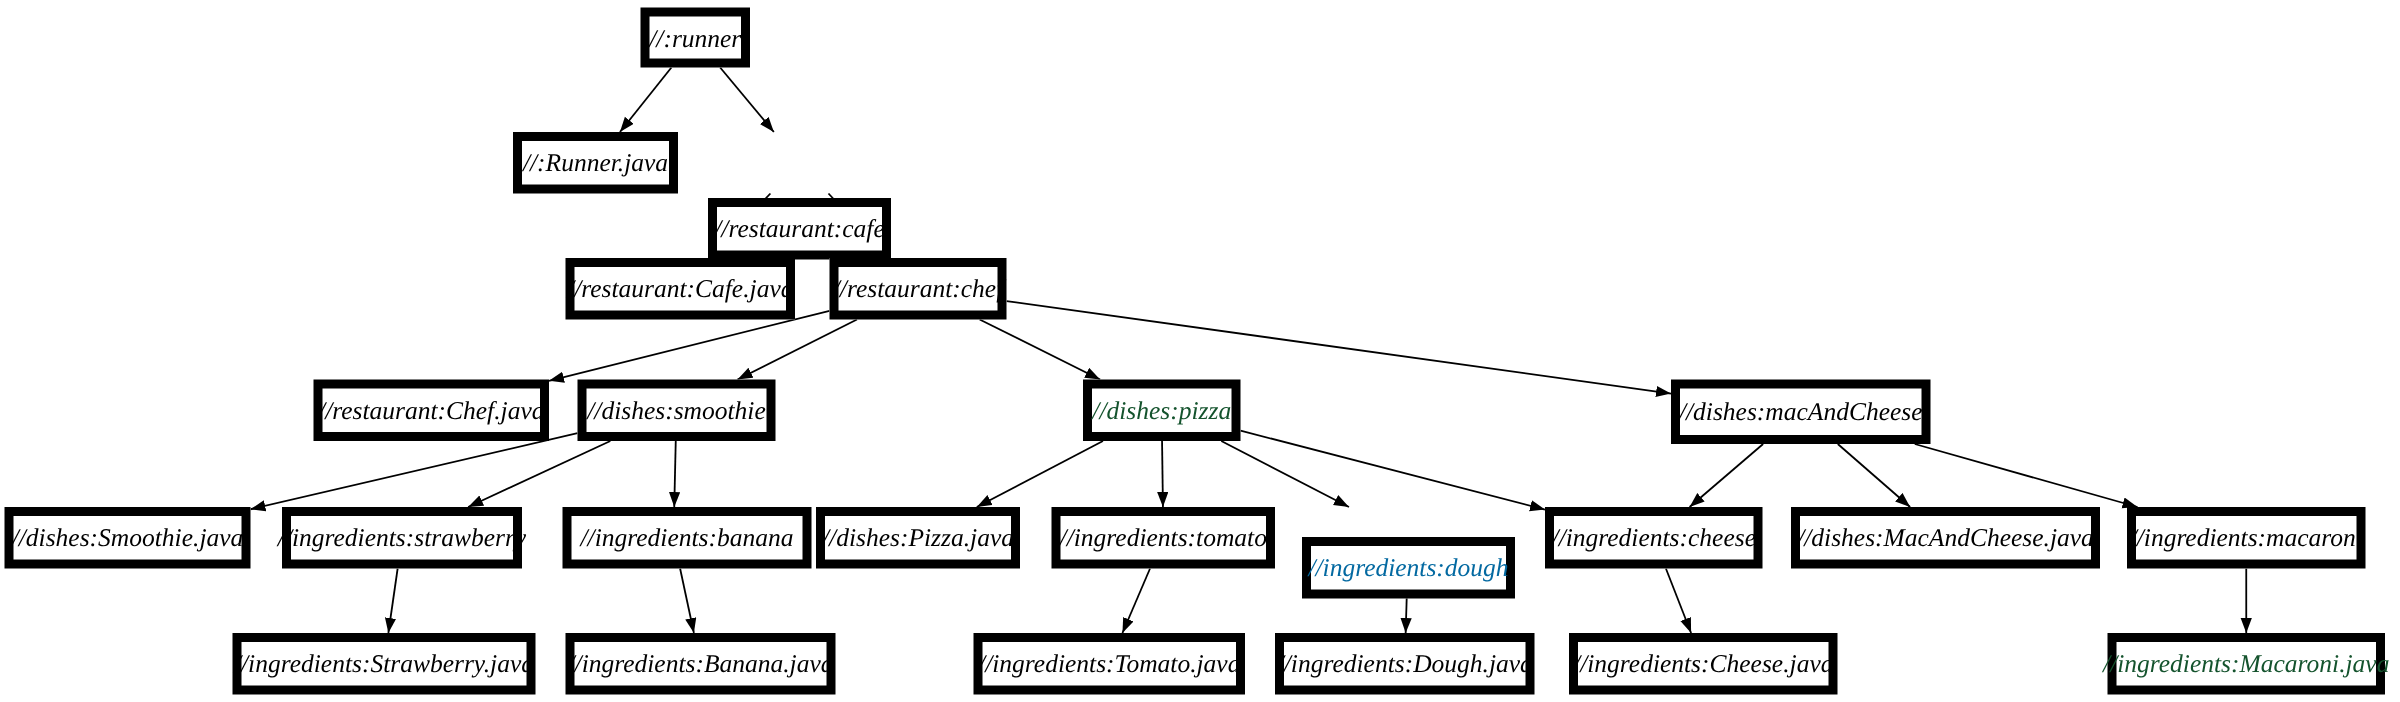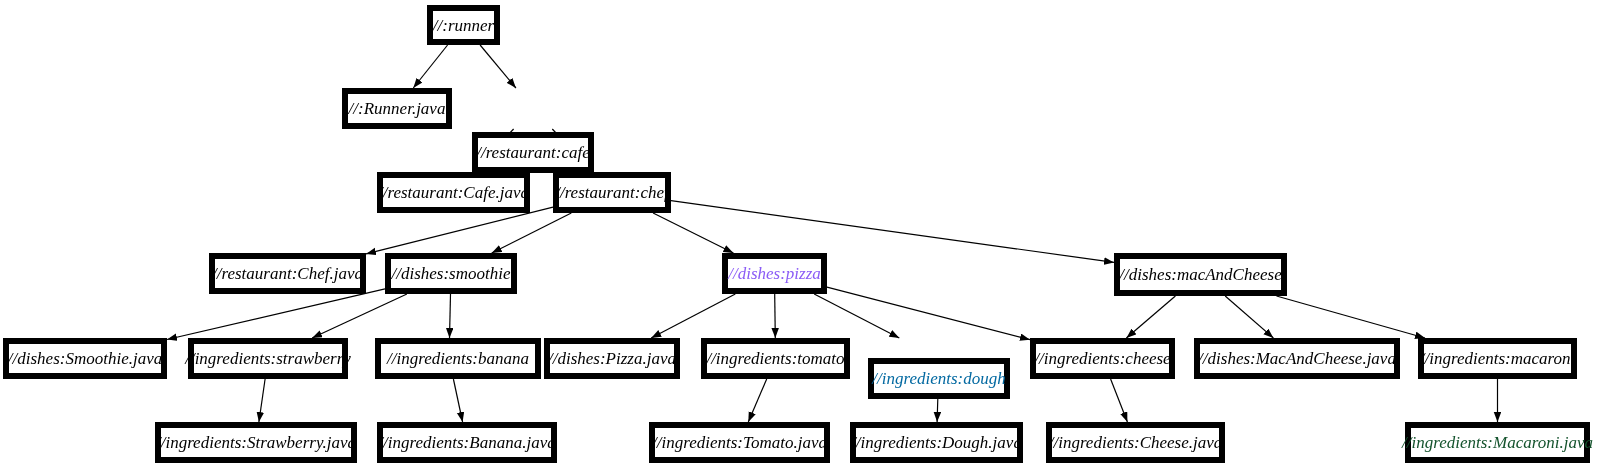--- a/index.html
+++ b/index.html
@@ -94,21 +94,21 @@
       </div>
       <div class="node" style="left: 553px; top: 172px; width: 118px; height: 41px; background: rgb(255, 255, 255); border-color: rgb(0, 0, 0); color: rgb(0, 0, 0);">
         <span>//restaurant:chef</span>
       </div>
       <div class="node" style="left: 209px; top: 253px; width: 157px; height: 41px; background: rgb(255, 255, 255); border-color: rgb(0, 0, 0); color: rgb(0, 0, 0);">
         <span>//restaurant:Chef.java</span>
       </div>
       <div class="node" style="left: 385px; top: 253px; width: 132px; height: 41px; background: rgb(255, 255, 255); border-color: rgb(0, 0, 0); color: rgb(0, 0, 0);">
         <span>//dishes:smoothie</span>
       </div>
-      <div class="node" style="left: 722px; top: 253px; width: 105px; height: 41px; background: rgb(255, 255, 255); border-color: rgb(0, 0, 0); color: #8b5cf6;">
+      <div class="node" style="left: 722px; top: 253px; width: 105px; height: 41px; background: rgb(255, 255, 255); border-color: rgb(0, 0, 0); color: #14532d;">
         <span>//dishes:pizza</span>
       </div>
       <div class="node" style="left: 1114px; top: 253px; width: 173px; height: 43px; background: rgb(255, 255, 255); border-color: rgb(0, 0, 0); color: rgb(0, 0, 0);">
         <span>//dishes:macAndCheese</span>
       </div>
       <div class="node" style="left: 3px; top: 338px; width: 164px; height: 41px; background: rgb(255, 255, 255); border-color: rgb(0, 0, 0); color: rgb(0, 0, 0);">
         <span>//dishes:Smoothie.java</span>
       </div>
       <div class="node" style="left: 188px; top: 338px; width: 160px; height: 41px; background: rgb(255, 255, 255); border-color: rgb(0, 0, 0); color: rgb(0, 0, 0); align-items: center;">
         <span>//ingredients:strawberry</span>

